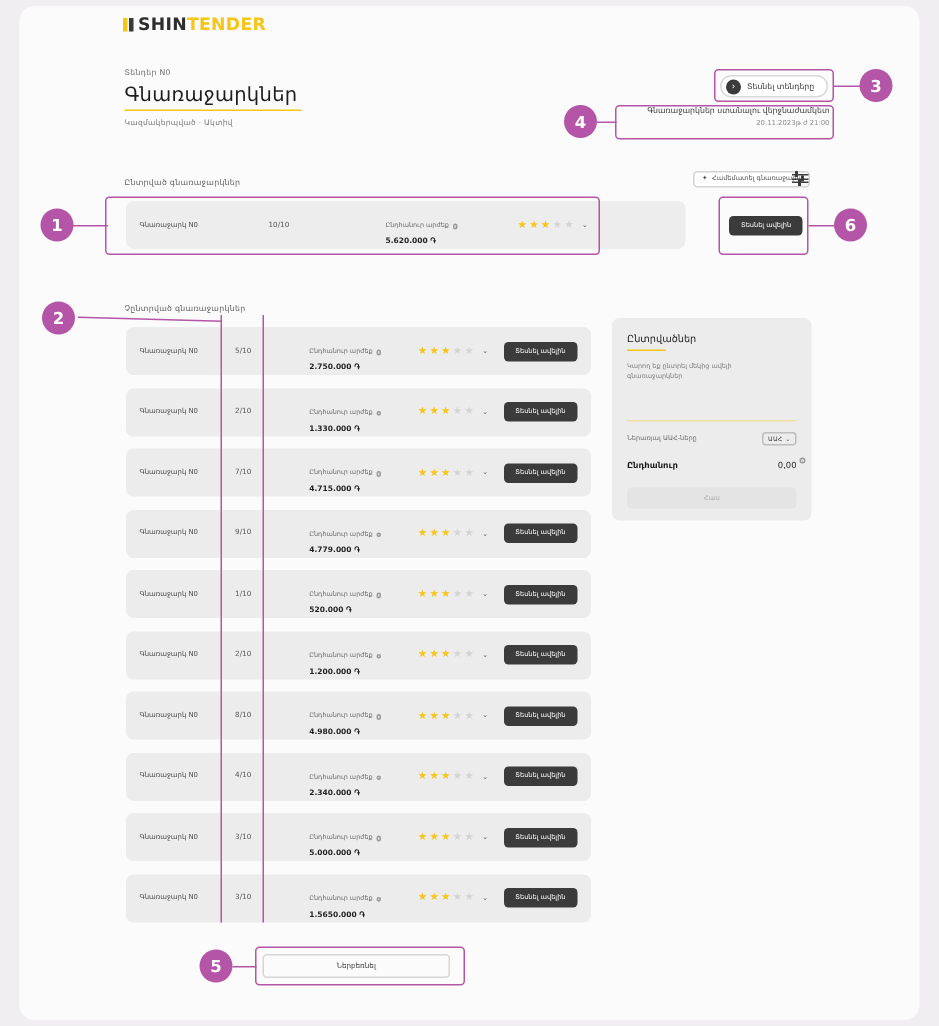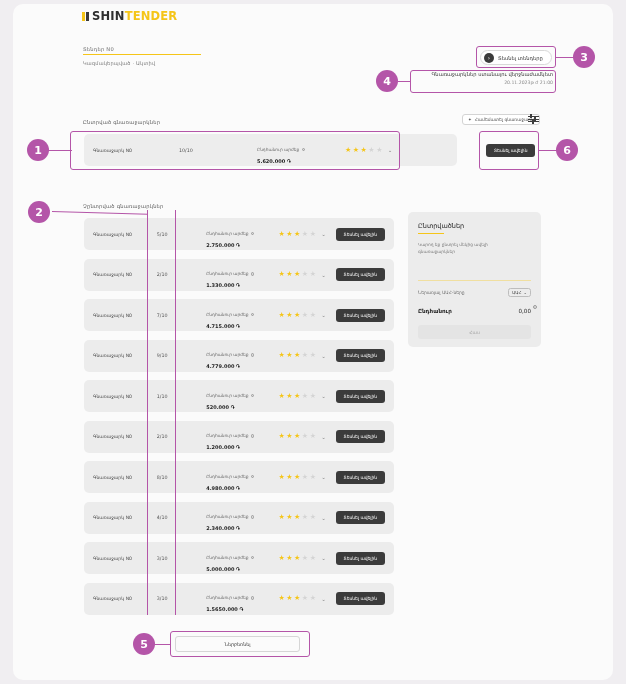--- a/index.html
+++ b/index.html
@@ -190,20 +190,21 @@
         <i></i>
         <i></i>
       </span>
     <span class="logo-text">
       <span class="shin">SHIN</span><span class="tender">TENDER</span>
     </span>
   </div>
 
   <div class="hdr">
     <div class="hdr-eyebrow">Տենդեր N0</div>
+    <div class="hdr-title">Գնառաջարկներ</div>
     <div class="hdr-underline"></div>
     <div class="hdr-crumb">Կազմակերպված · Ակտիվ</div>
   </div>
 
   <div class="btn-pill">
     <span class="pill-dot">›</span>
     <span>Տեսնել տենդերը</span>
   </div>
 
   <div class="deadline">

